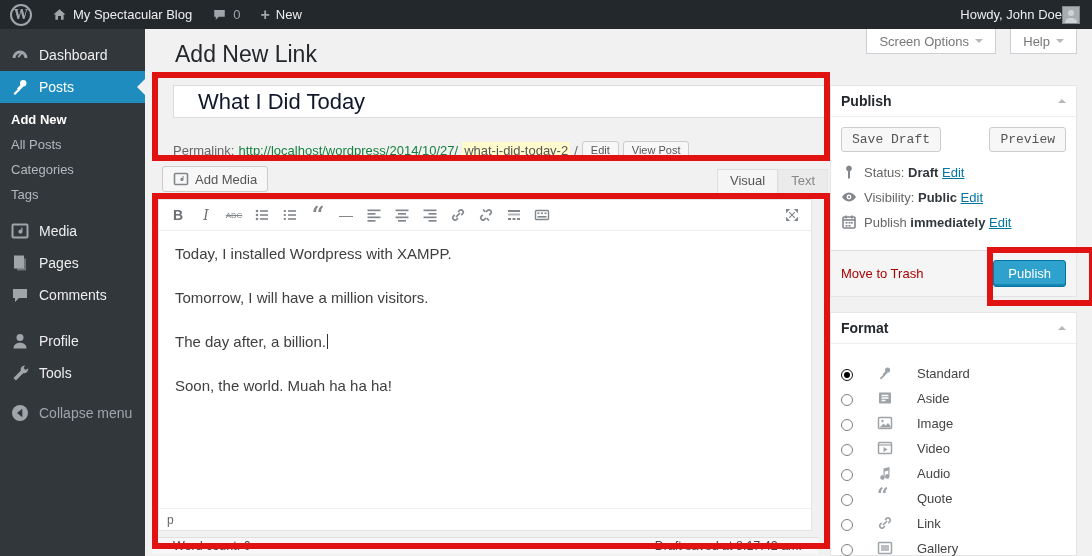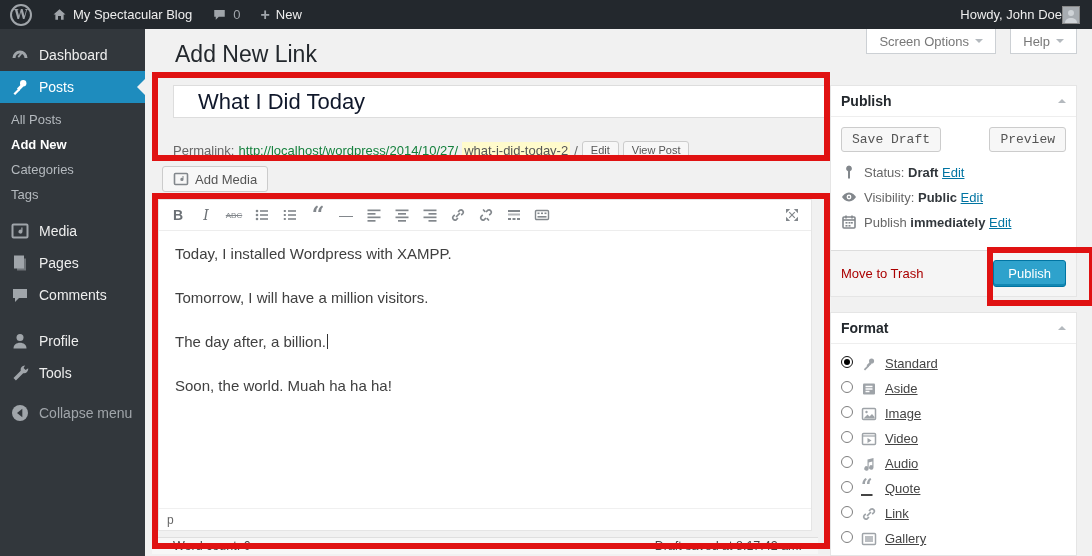--- a/index.html
+++ b/index.html
@@ -69,21 +69,21 @@
   .btn-secondary{border:1px solid #ccc;background:#f7f7f7;border-radius:3px;color:#555;font-size:13px;padding:4px 10px;cursor:pointer;font-family:Liberation Mono, monospace;}
   .pb-row{display:flex;align-items:center;gap:7px;font-size:13px;color:#666;margin:9px 0;}
   .pb-row .mi{width:16px;height:16px;color:#82878c;flex:0 0 16px;}
   .pb-row b{color:#32373c;font-weight:bold;}
   a.edit-link{color:#0074a2;text-decoration:underline;cursor:pointer;}
   .pb-footer{position:absolute;left:0;right:0;bottom:0;height:46px;background:#f5f5f5;border-top:1px solid #ddd;display:flex;align-items:center;justify-content:space-between;padding:0 10px;box-sizing:border-box;}
   .trash-link{color:#a00;font-size:13px;cursor:pointer;}
   .btn-primary{background:#2ea2cc;border:1px solid #0074a2;border-radius:3px;color:#fff;font-size:13px;padding:5px 14px;cursor:pointer;box-shadow:inset 0 -2px 0 rgba(0,116,162,.6);font-family:"Liberation Sans",sans-serif;}
   .format-box{left:685px;top:283px;height:244px;}
   .fmt-body{padding:12px 10px;}
-  .fmt-row{display:flex;align-items:flex-start;gap:8px;height:25px;font-size:13px;color:#444;cursor:pointer;text-decoration:underline;}
+  .fmt-row{display:flex;align-items:flex-end;gap:24px;height:25px;font-size:13px;color:#444;cursor:pointer;}
   .radio{width:12px;height:12px;border:1px solid #7e7e7e;border-radius:50%;background:#fff;box-sizing:border-box;position:relative;flex:0 0 12px;}
   .fmt-row.selected .radio{border-color:#111;}
   .fmt-row.selected .radio::after{content:"";position:absolute;left:2px;top:2px;width:6px;height:6px;border-radius:50%;background:#000;}
   .fmt-row .mi{width:16px;height:16px;color:#9ea3a8;flex:0 0 16px;}
   .fmt-q{font-family:"DejaVu Serif",serif;font-weight:bold;font-size:20px;line-height:10px;color:#b9bec3;}
 </style>
 </head>
 <body>
 
 <div id="screen">
@@ -140,22 +140,22 @@
             <g fill="currentColor">
               <circle cx="13.2" cy="6.2" r="3.2"></circle>
               <rect x="8.6" y="7.6" width="3.2" height="6" transform="rotate(45 10.2 10.6)"></rect>
               <path d="M3.5 16.5l5-5 1.6 1.6-5 5z"></path>
             </g>
           </svg>
       </span>
       <span>Posts</span>
     </div>
     <div class="submenu">
+      <div class="submenu-item current">Add New</div>
       <div class="submenu-item">All Posts</div>
-      <div class="submenu-item current">Add New</div>
       <div class="submenu-item">Categories</div>
       <div class="submenu-item">Tags</div>
     </div>
     <div class="menu-item">
       <span class="mi">
         <svg viewBox="0 0 20 20">
             <rect x="2.5" y="3.5" width="15" height="13" rx="1" fill="none" stroke="currentColor" stroke-width="2"></rect>
             <path d="M12.5 6.5v4.1a2 2 0 1 1-1.2-1.8V6.5z" fill="currentColor"></path>
           </svg>
       </span>
@@ -235,20 +235,24 @@
 
     <button class="add-media">
       <span class="mi">
         <svg viewBox="0 0 16 16">
             <rect x="1.5" y="2.5" width="13" height="11" rx="1" fill="none" stroke="currentColor" stroke-width="1.6"></rect>
             <path d="M10.5 5v3.4a1.6 1.6 0 1 1-1-1.5V5z" fill="currentColor"></path>
           </svg>
       </span>
       <span>Add Media</span>
     </button>
+    <div class="ed-tabs">
+      <div class="ed-tab active">Visual</div>
+      <div class="ed-tab inactive">Text</div>
+    </div>
 
     <div class="editor-box">
       <div class="mce-toolbar">
         <button class="tb">
             <span class="tb-b">B</span>
           </button>
         <button class="tb">
             <span class="tb-i">I</span>
           </button>
         <button class="tb">

